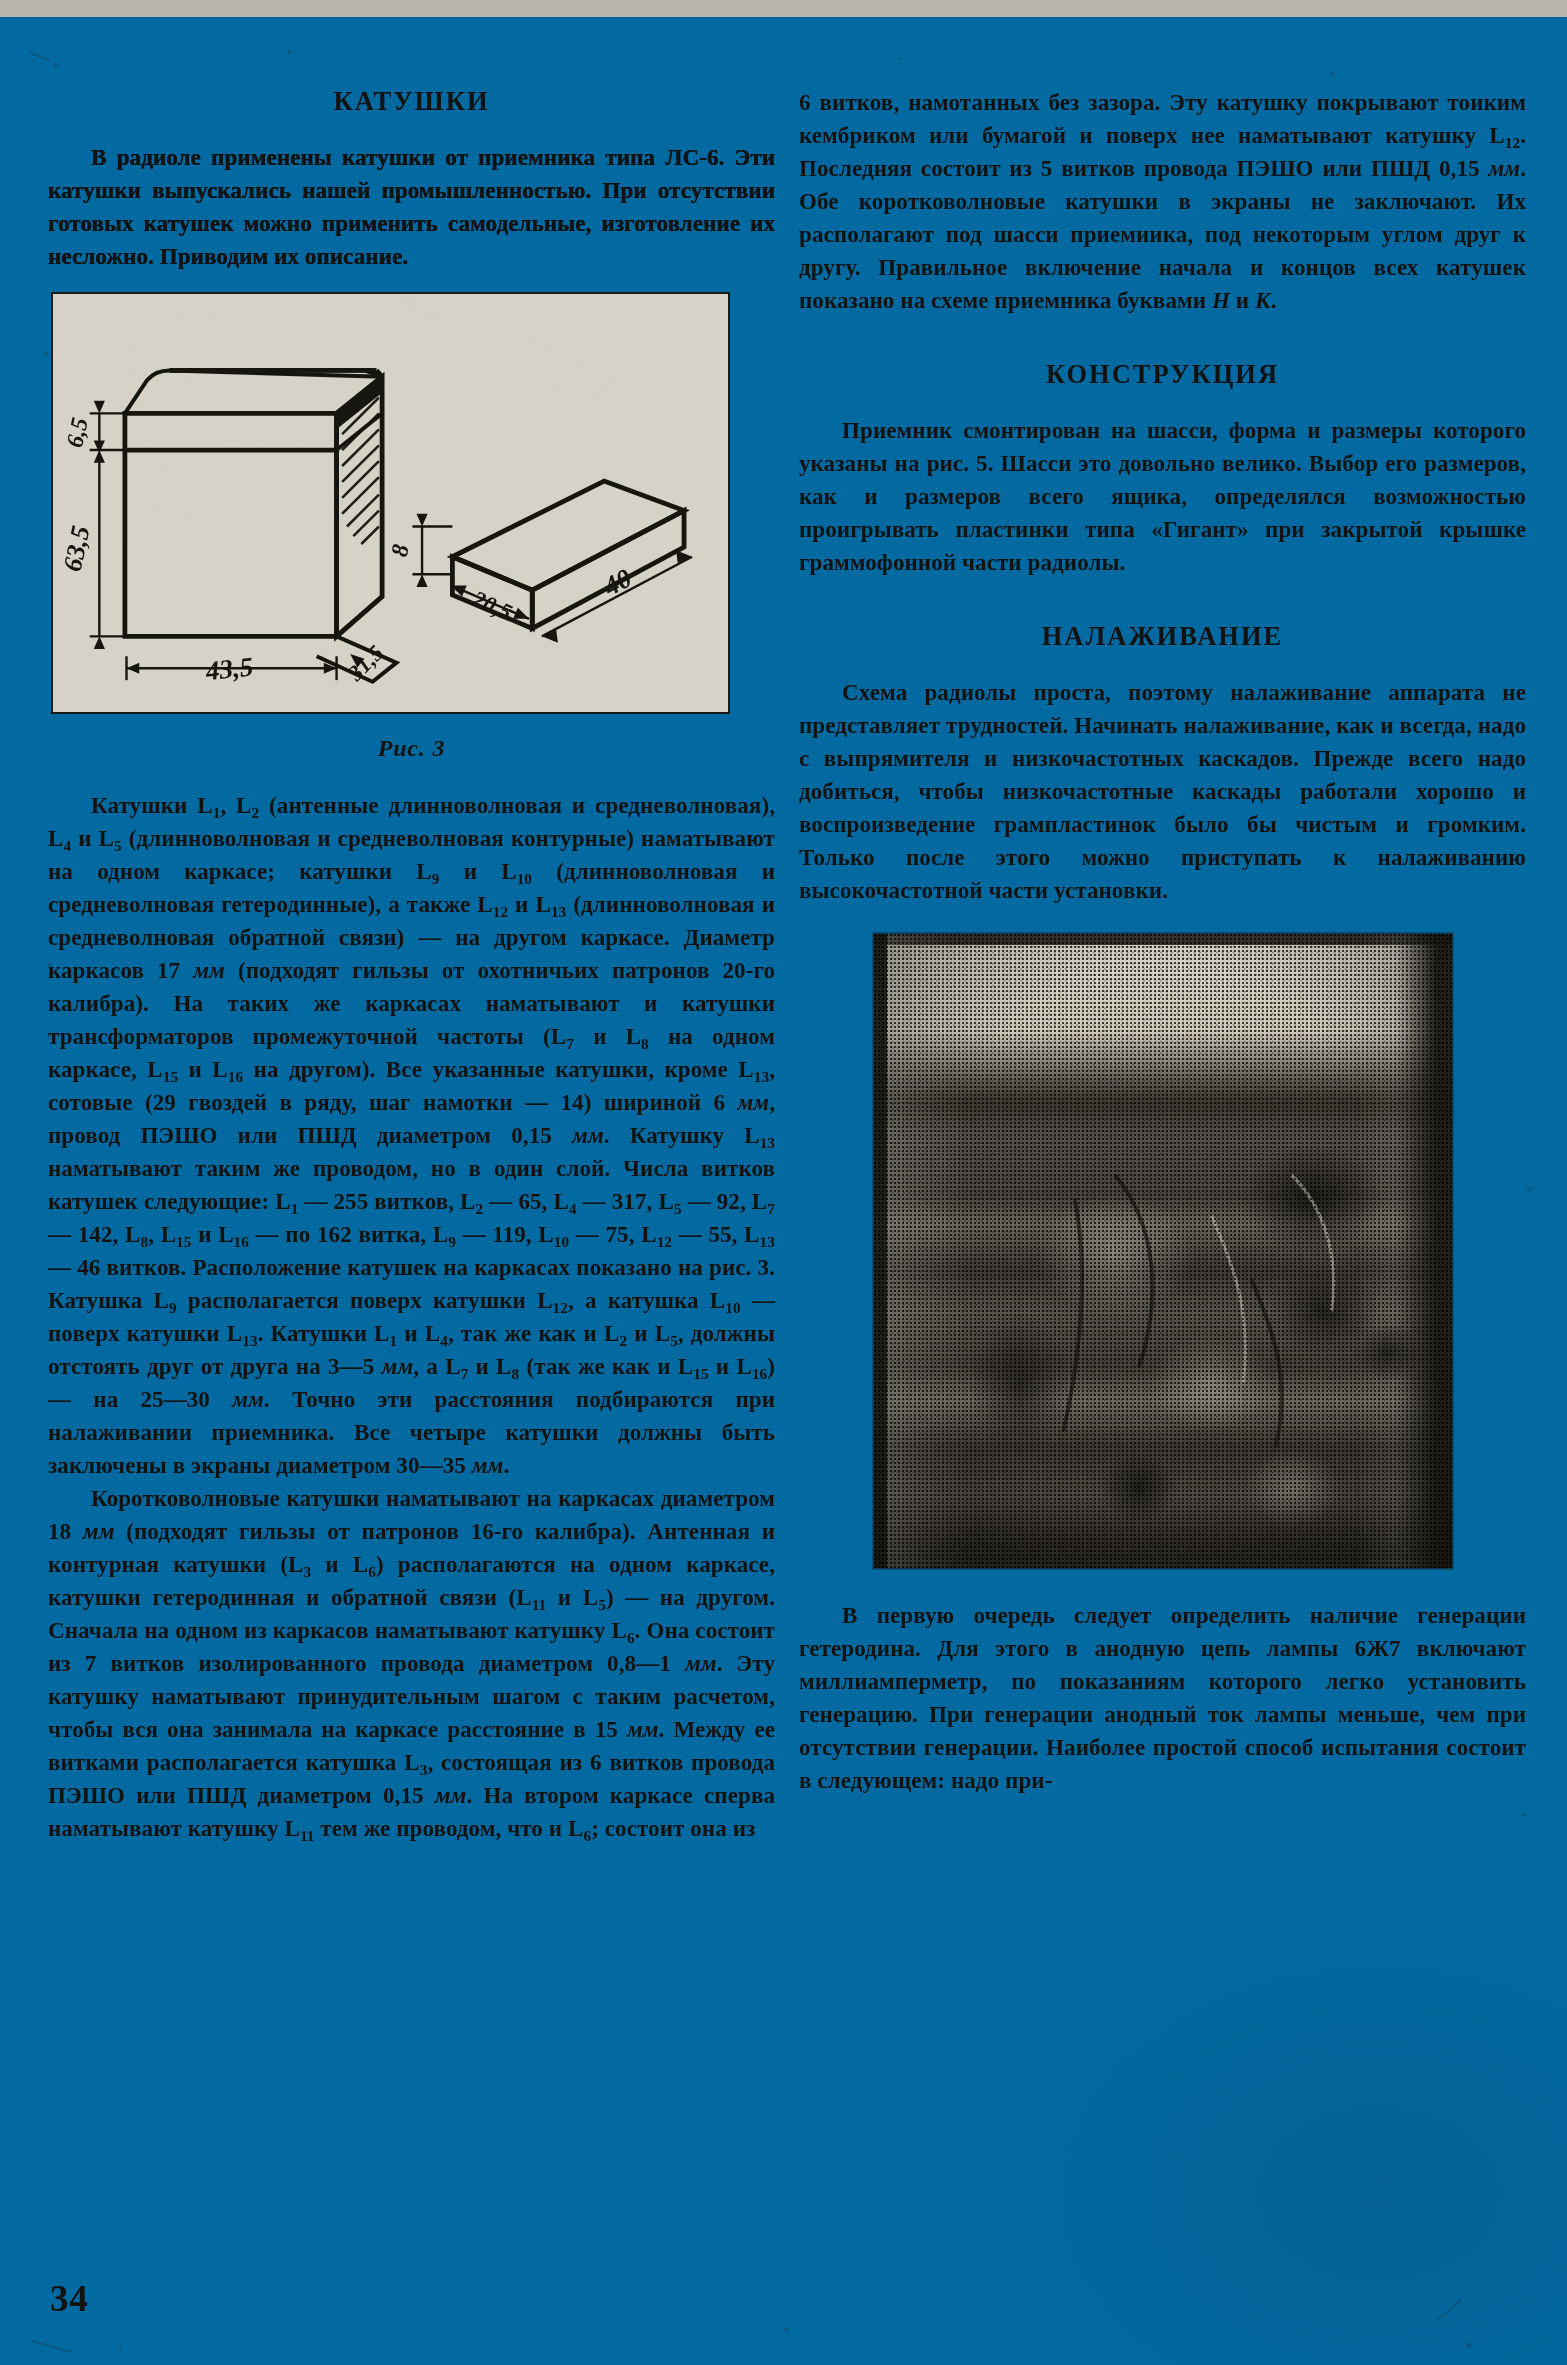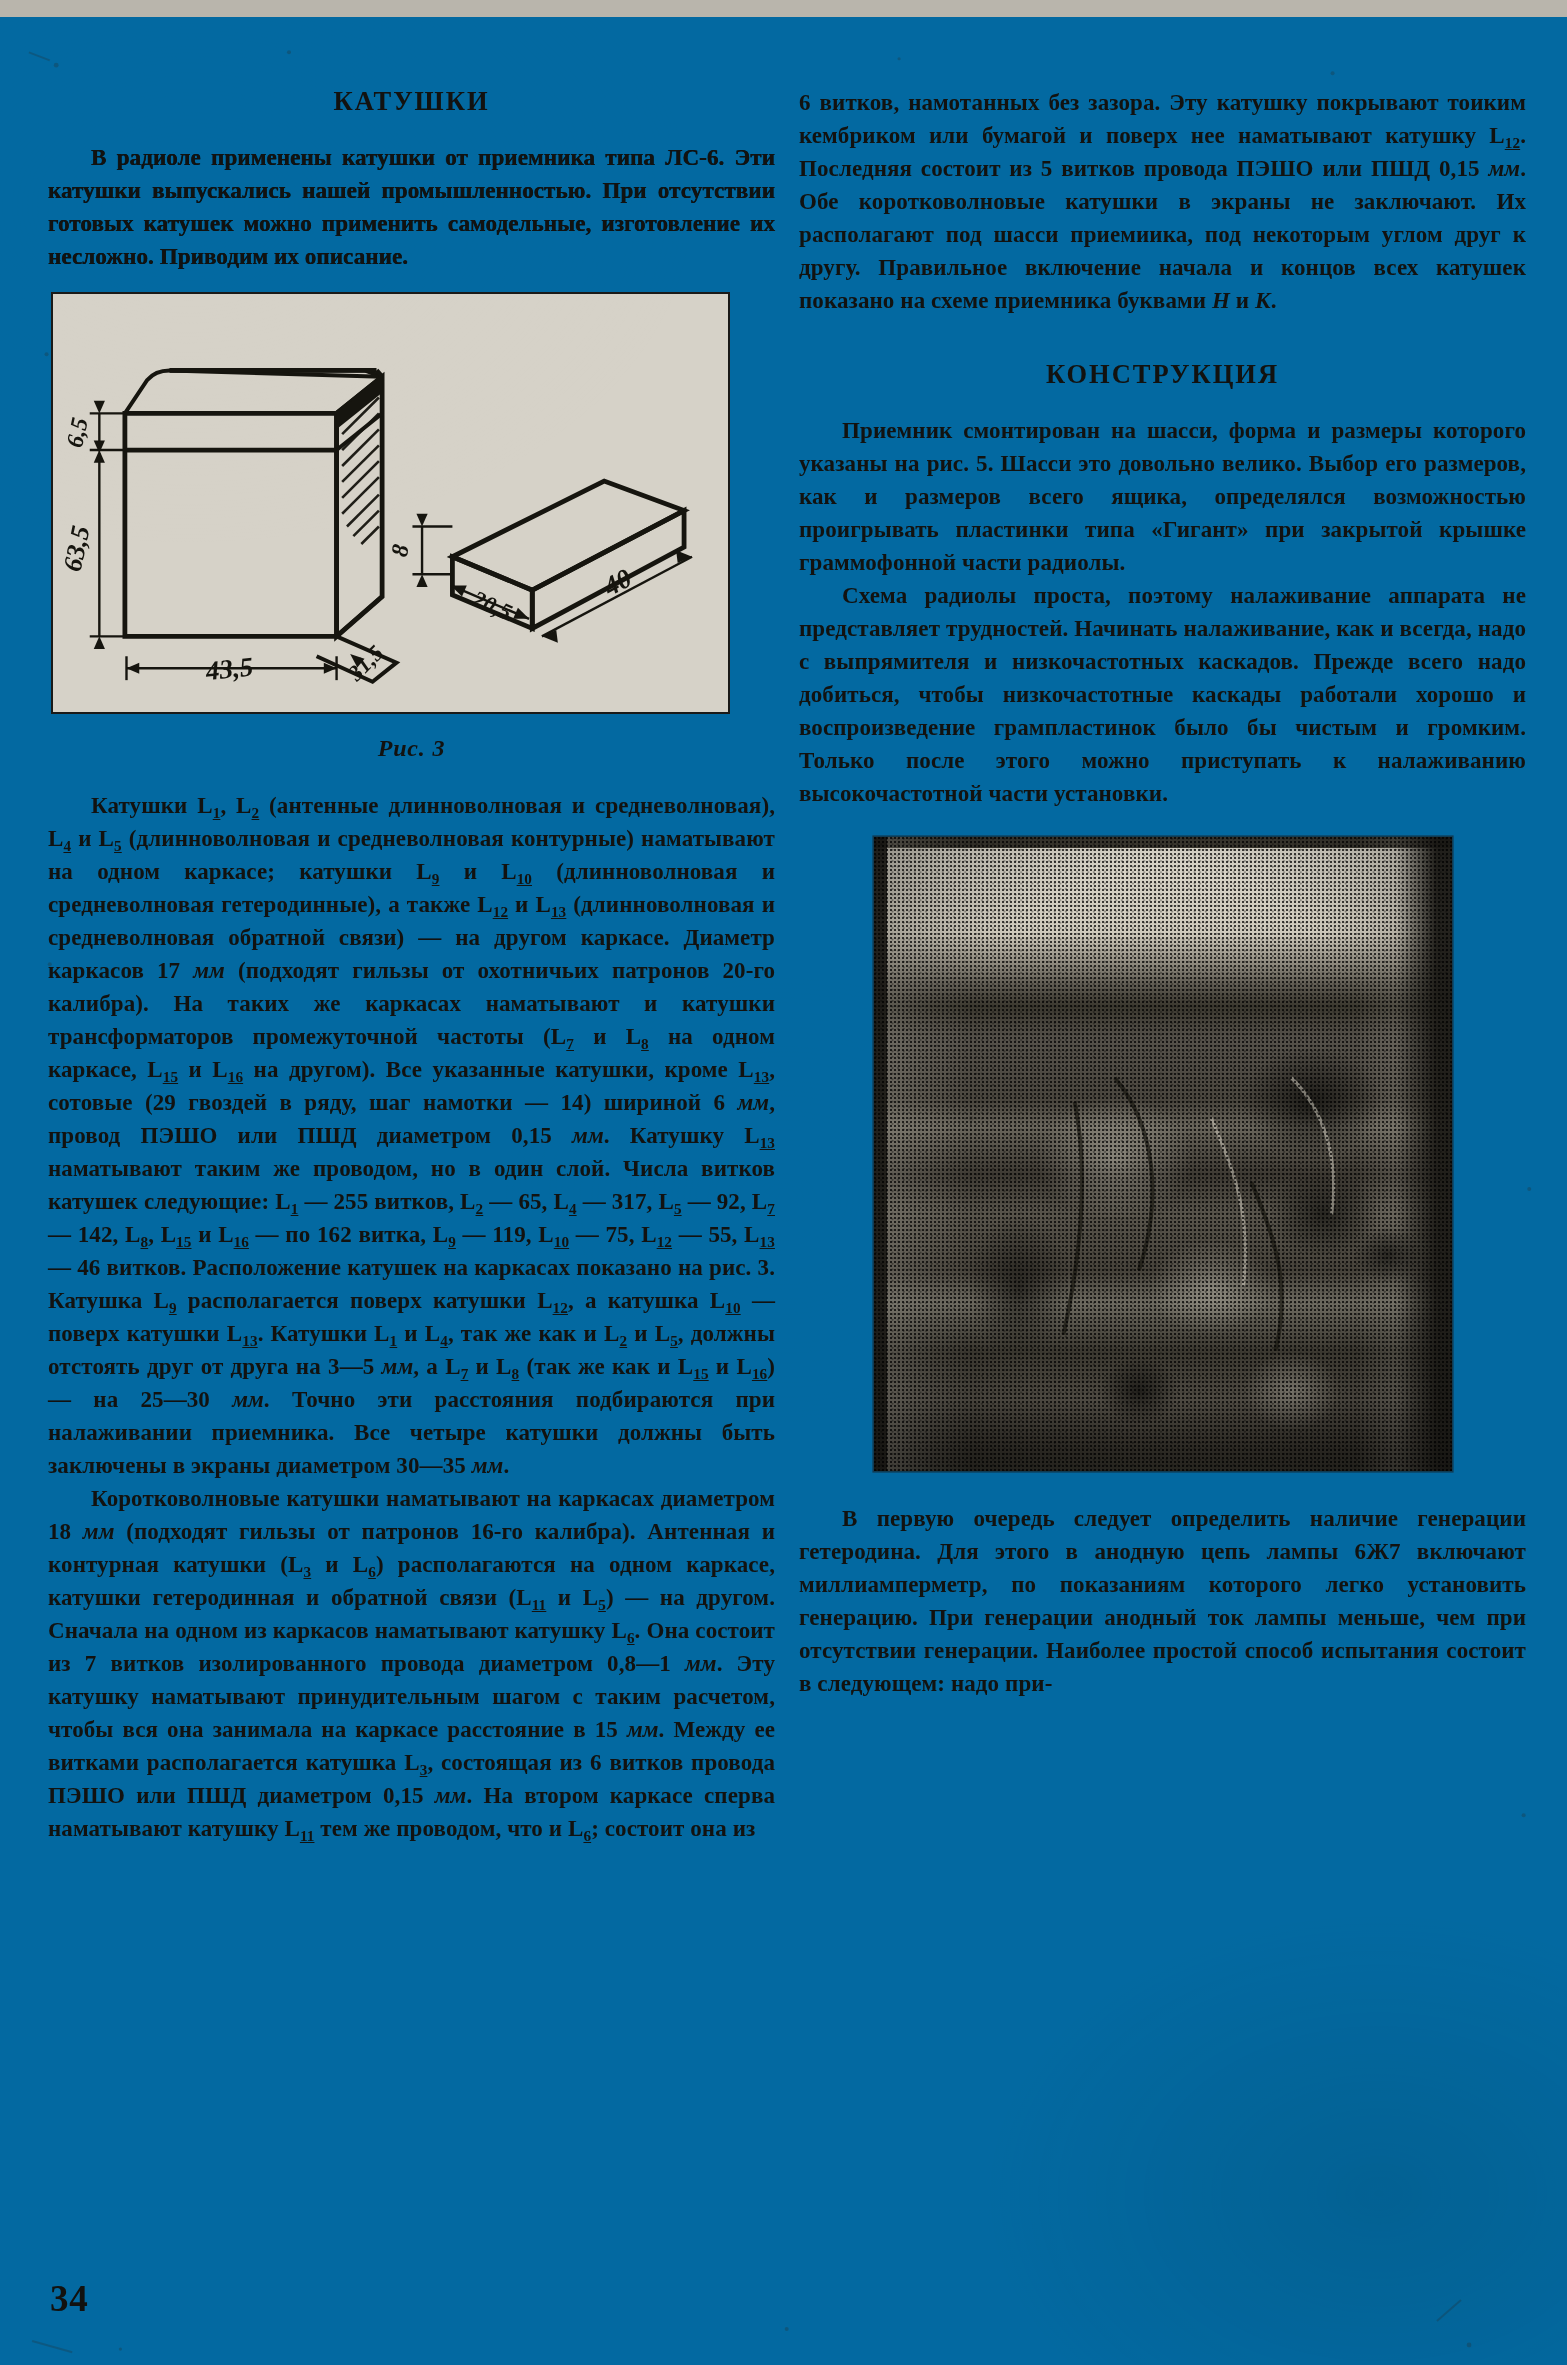--- a/index.html
+++ b/index.html
@@ -78,21 +78,20 @@
 
   
   p.smudge {
     text-shadow: 0.3px 0 0 rgba(0,0,0,.75), -0.3px 0 0 rgba(0,0,0,.35);
   }
 
   sub {
     font-size: 0.66em;
     line-height: 0;
     vertical-align: -0.30em;
-    text-decoration: underline;
   }
   i, em { font-style: italic; }
 
   
   .fig5-wrap {
     margin: 19px 0 0 0;
     width: 727px;
   }
   .fig5-box {
     position: relative;
@@ -327,20 +326,21 @@
         0,15 <i>мм</i>. Обе коротковолновые катушки в экраны не заключают.
         Их располагают под шасси приемиика, под некоторым углом друг к
         другу. Правильное включение начала и концов всех катушек показано на
         схеме приемника буквами <i>Н</i> и <i>К</i>.
       </p>
 
       <h2 class="section gap-before">КОНСТРУКЦИЯ</h2>
 
       <p class="body">Приемник смонтирован на шасси, форма и размеры которого указаны на рис. 5. Шасси это довольно велико. Выбор его размеров, как и размеров всего ящика, определялся возможностью проигрывать пластинки типа «Гигант» при закрытой крышке граммофонной части радиолы.</p>
 
+      <h2 class="section gap-before">НАЛАЖИВАНИЕ</h2>
 
       <p class="body">Схема радиолы проста, поэтому налаживание аппарата не представляет трудностей. Начинать налаживание, как и всегда, надо с выпрямителя и низкочастотных каскадов. Прежде всего надо добиться, чтобы низкочастотные каскады работали хорошо и воспроизведение грампластинок было бы чистым и громким. Только после этого можно приступать к налаживанию высокочастотной части установки.</p>
 
       <div class="fig6-wrap">
         <div class="photo">
 
           <div class="layer" style="
             background:
               linear-gradient(180deg,
                 #3a372f 0px, #3a372f 11.2px,

